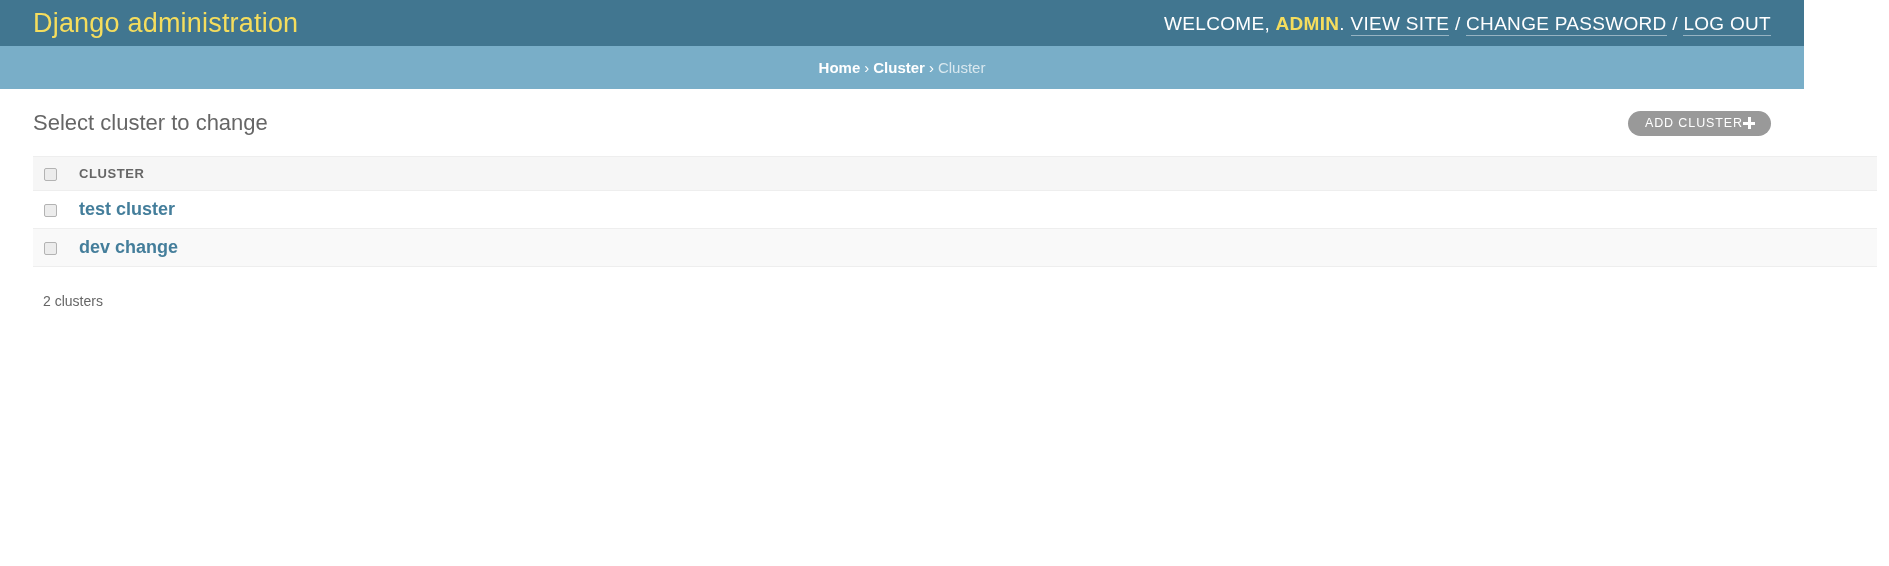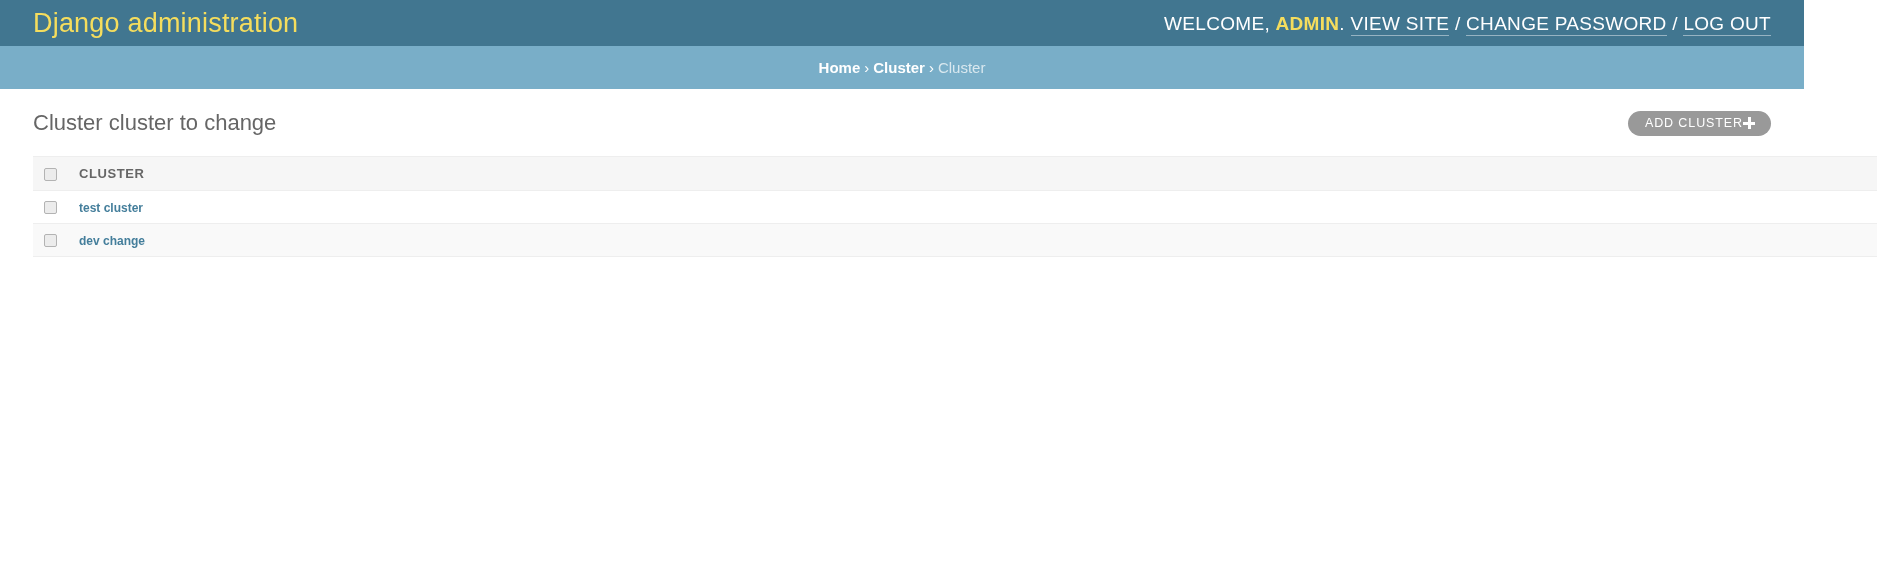--- a/index.html
+++ b/index.html
@@ -227,21 +227,21 @@
     border-bottom: 1px solid #eeeeee;
     vertical-align: middle;
     height: 28px;
   }
   #result_list tbody tr.row1 { background: #ffffff; }
   #result_list tbody tr.row2 { background: #f9f9f9; }
   #result_list tbody td a {
     color: #447e9b;
     text-decoration: none;
     font-weight: bold;
-    font-size: 12px;
+    font-size: 18px;
   }
   .field-__str__ { padding-left: 10px !important; }
 
   input[type="checkbox"] {
     -webkit-appearance: none;
     appearance: none;
     width: 13px;
     height: 13px;
     border: 1px solid #b3b3b3;
     border-radius: 2px;
@@ -285,21 +285,21 @@
     <a href="#">Home</a>
     <span class="crumb-sep">›</span>
     <a href="#">Cluster</a>
     <span class="crumb-sep">›</span>
     <span class="current">Cluster</span>
   </div>
 
   <div id="content">
 
     <div class="title-row">
-      <h1>Cluster cluster to change</h1>
+      <h1>Select cluster to change</h1>
       <ul class="object-tools">
         <li>
           <a href="#" class="addlink">
             <span>Add cluster</span>
             <span class="plus-glyph"></span>
           </a>
         </li>
       </ul>
     </div>
 
@@ -321,16 +321,19 @@
               <td class="action-checkbox"><input type="checkbox" style=""></td>
               <td class="field-__str__"><a href="#">test cluster</a></td>
             </tr>
             <tr class="row2">
               <td class="action-checkbox"><input type="checkbox" style=""></td>
               <td class="field-__str__"><a href="#">dev change</a></td>
             </tr>
           </tbody>
       </table>
 
+      <p class="paginator">
+        <span>2 clusters</span>
+      </p>
 
     </div>
   </div>
 </div>
 
 </body></html>

